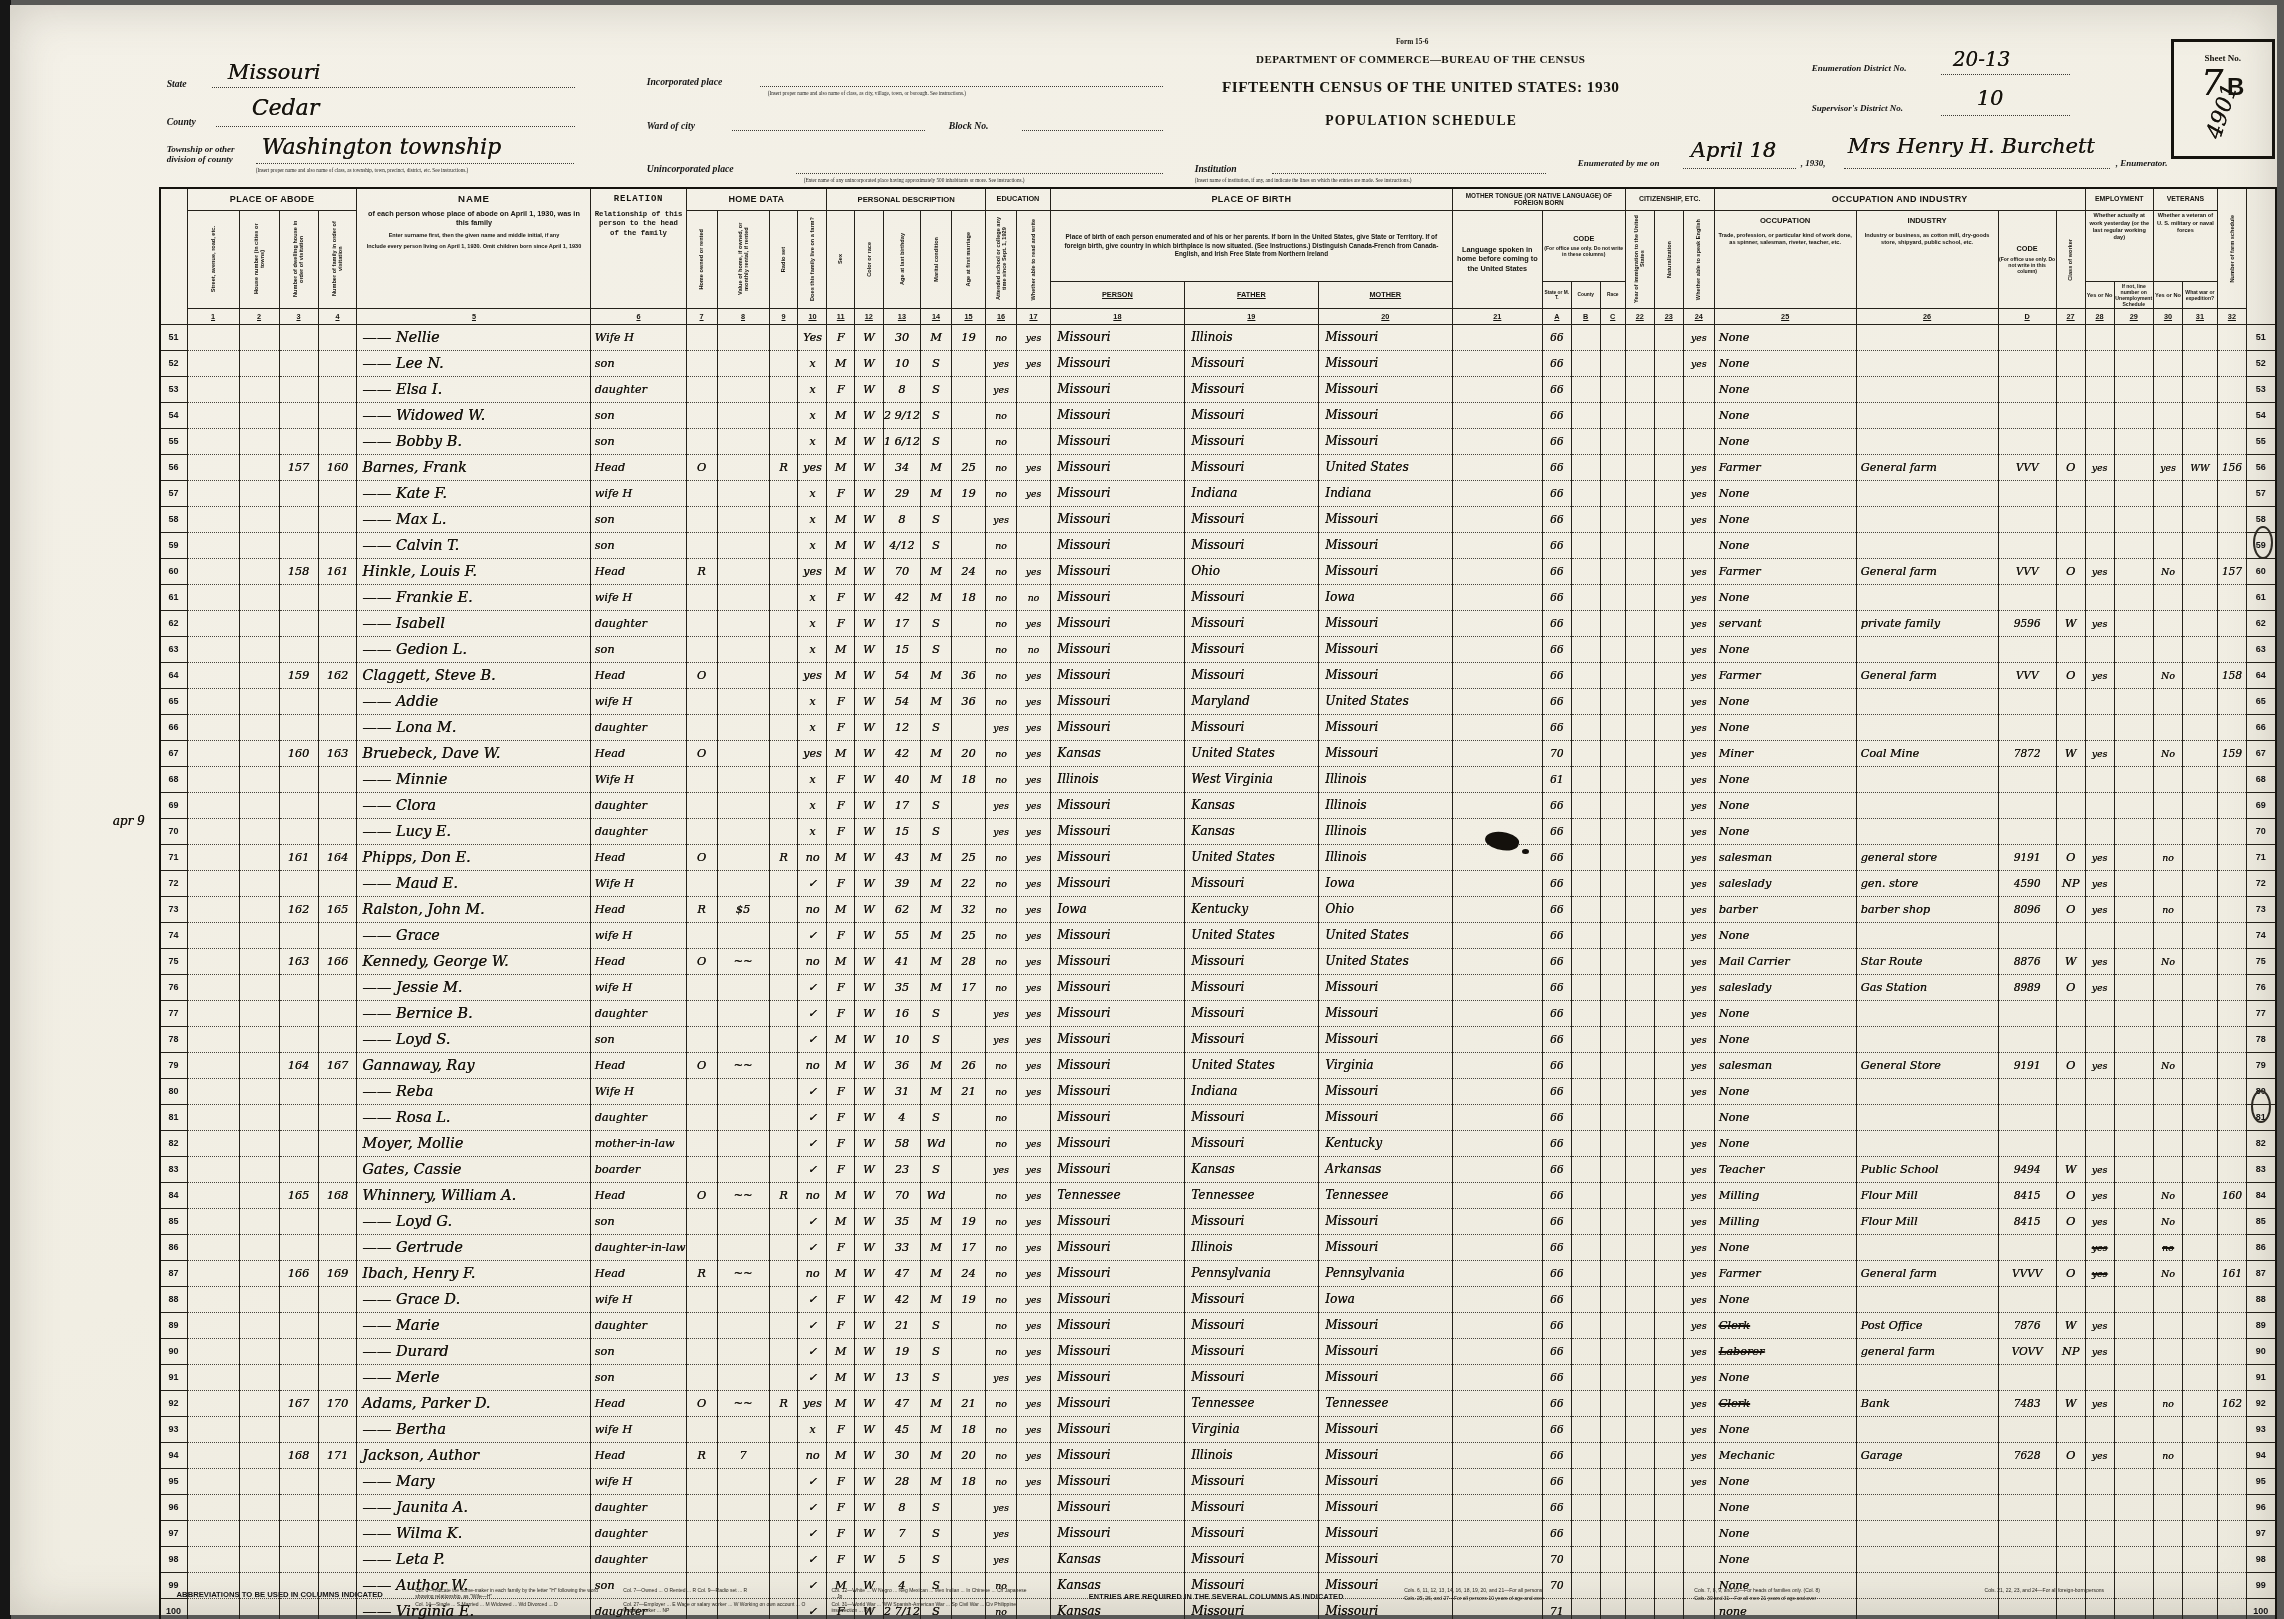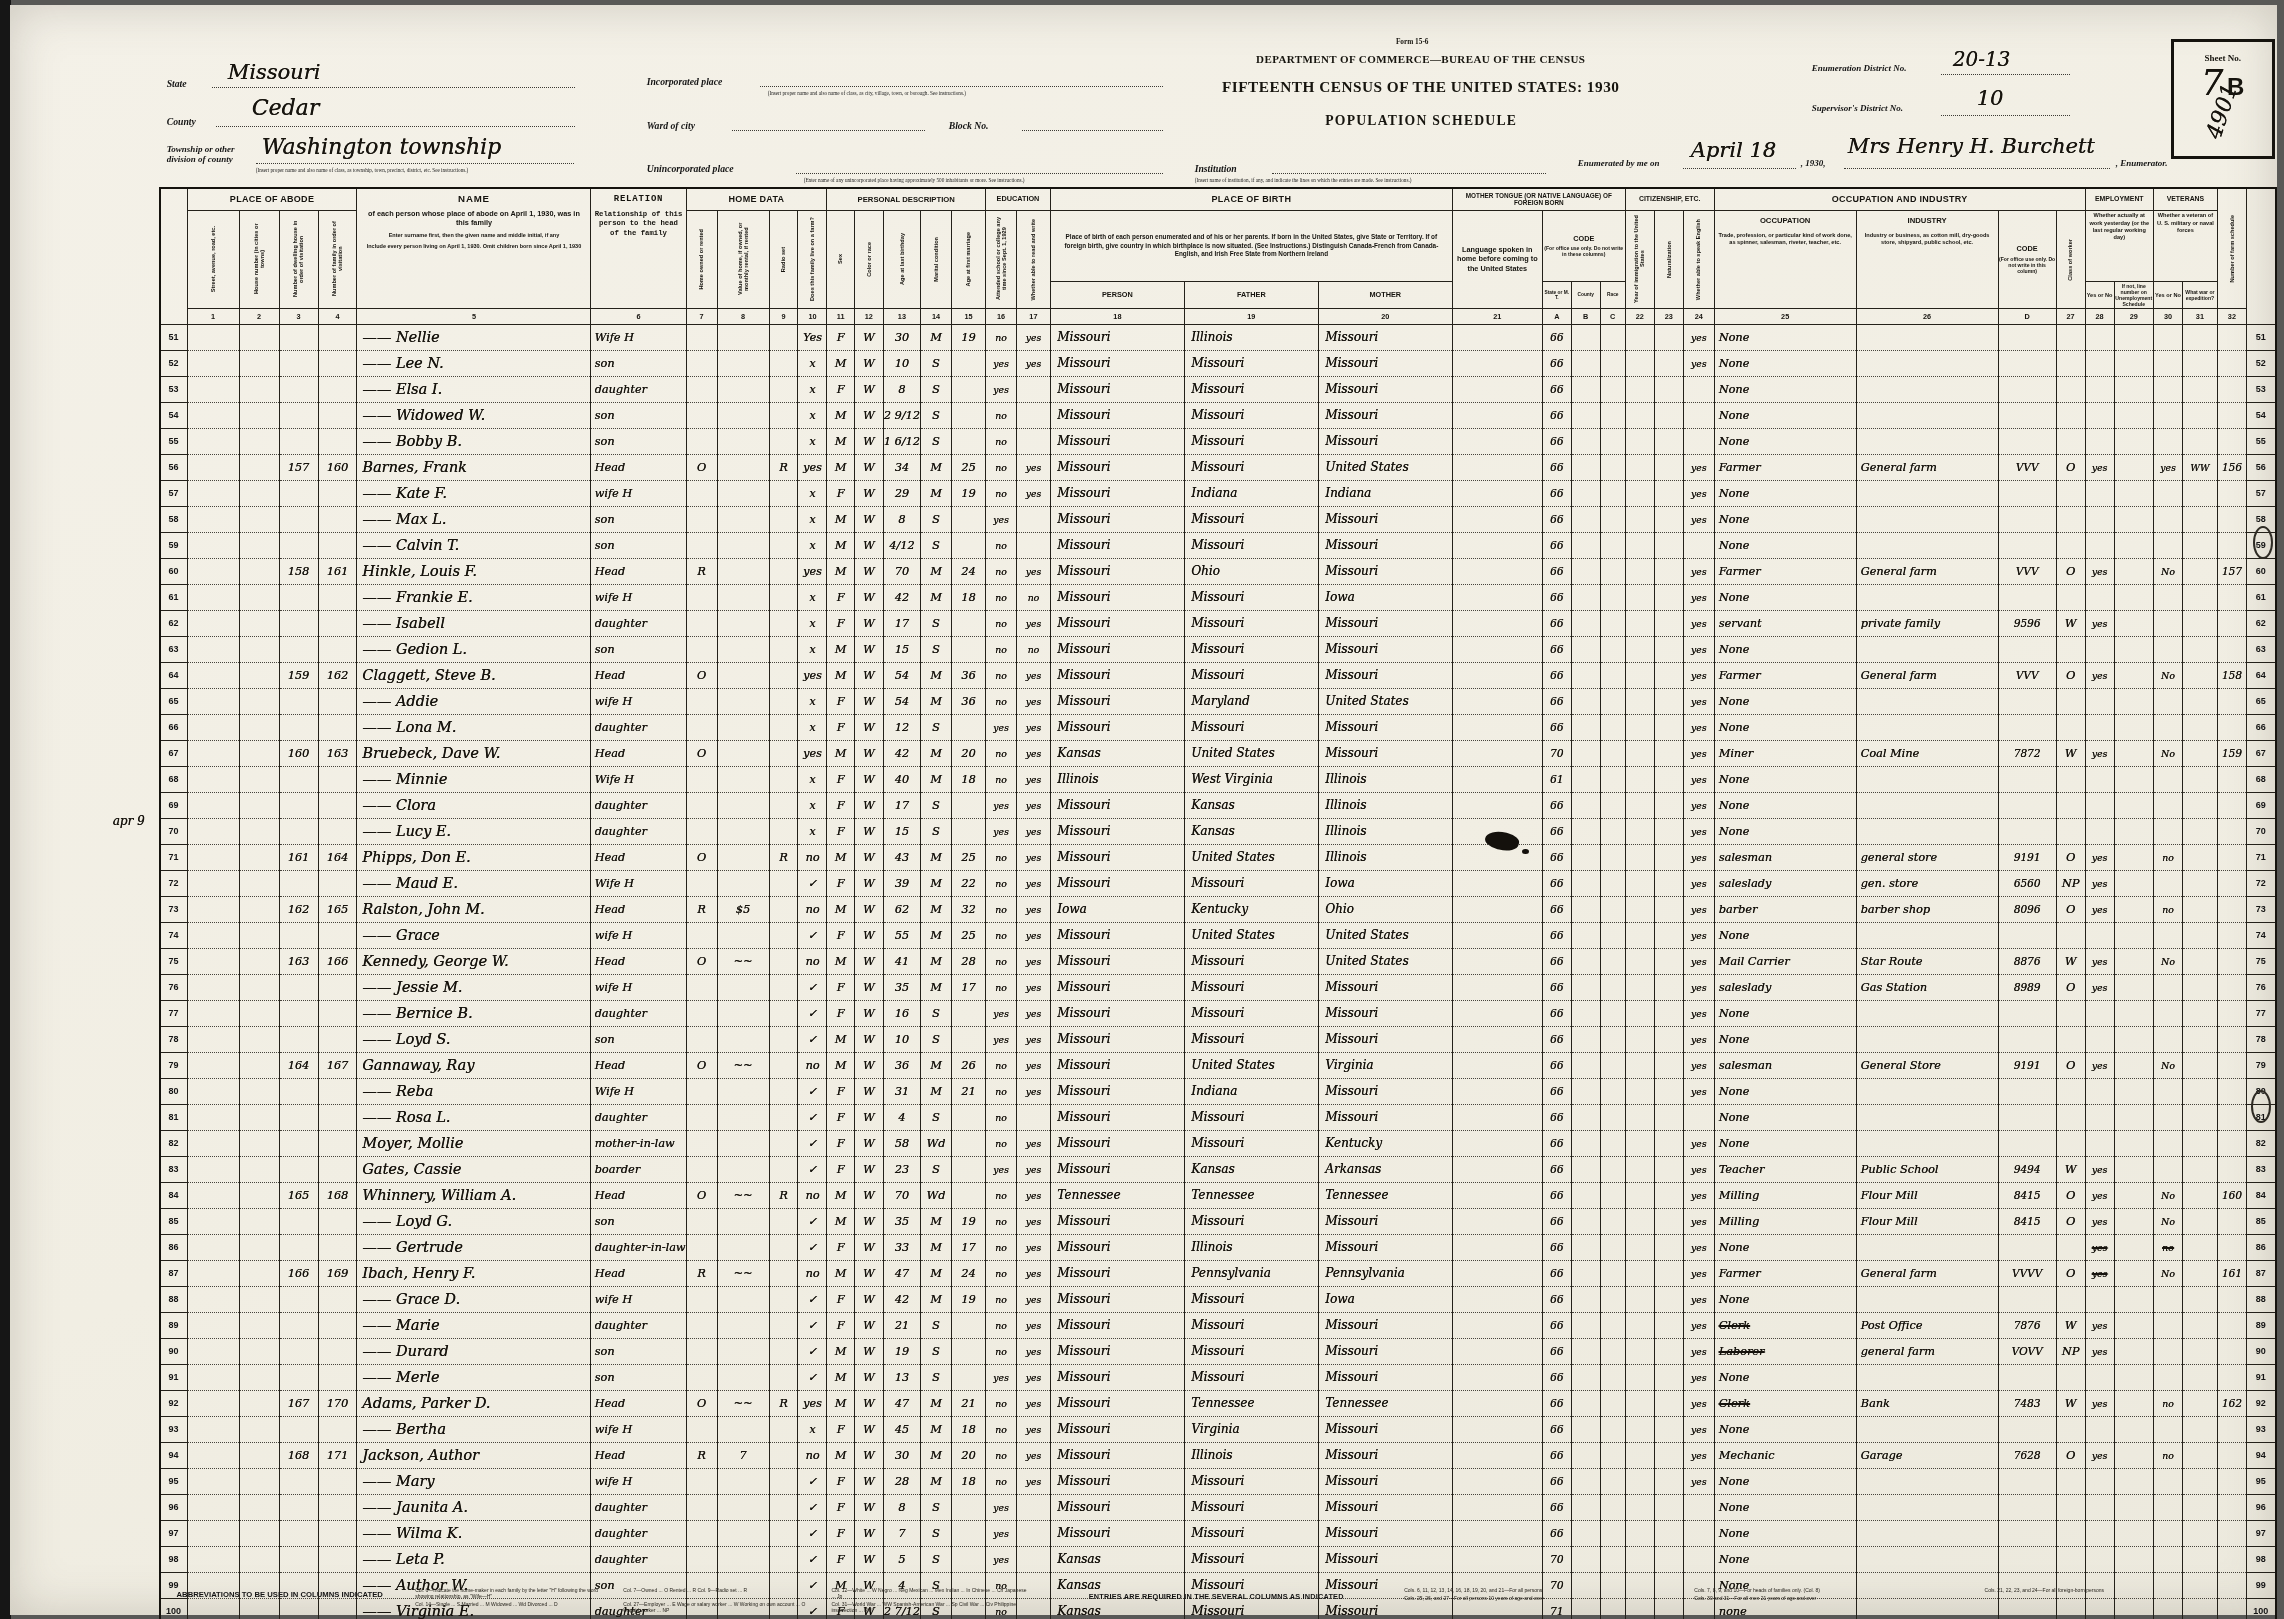--- a/index.html
+++ b/index.html
@@ -44,21 +44,21 @@
   .rel-d{font-size:7.3px;font-weight:bold;margin-top:6.4px;line-height:1.3;}
   .pobdesc{font-size:6.4px;line-height:1.35;padding:1.6px 6.4px;text-align:center;}
   .tonguecell{font-size:7.3px;line-height:1.35;padding:1.6px 2.4px;}
   .codecell .ct{font-size:7.3px;} .codecell .cn{font-size:5.1px;font-weight:bold;line-height:1.2;margin-top:1.6px;}
   .abc{font-size:4.8px;line-height:1.1;}
   .occhead{vertical-align:top;padding:2.4px 3.2px;}
   .occhead .ot{font-size:7.7px;margin-top:3.2px;} .occhead .od{font-size:5.6px;margin-top:6.4px;line-height:1.3;font-weight:bold;}
   .codeD .ct{font-size:7.3px;} .codeD .cn{font-size:5.1px;font-weight:bold;line-height:1.25;margin-top:2.4px;}
   .deschead{font-size:5.6px;line-height:1.3;padding:1.6px 2.4px;vertical-align:top;}
   .yn{font-size:5.6px;line-height:1.2;padding:0.8px;}
-  .num{font-size:7.3px;}
+  .num{font-size:7.3px;text-decoration:underline;}
   
   tbody td{height:25px;border-top:none;border-bottom:0.8px dotted #47443c;vertical-align:middle;
            overflow:visible;}
   tbody tr:last-child td{border-bottom:none;}
   td.ln{font-family:"Liberation Sans", sans-serif;font-weight:bold;font-size:9px;text-align:center;border-bottom:0.8px solid #24211a;}
   td.hw,td.hwsm,td.name,td.rel,td.pb,td.occ,td.code,td.tiny{font-family:"DejaVu Serif", serif;font-style:italic;
        color:#16130d;text-shadow:0.2px 0 0 currentColor;white-space:nowrap;}
   td.name{font-size:14.5px;text-align:left;padding-left:4.8px;}
   td.rel{font-size:11.3px;text-align:left;padding-left:3.2px;}
   td.pb{font-size:12px;text-align:left;padding-left:6.4px;}
@@ -1212,21 +1212,21 @@
             <td class="pb">Iowa</td>
             <td class="pb"></td>
             <td class="code">66</td>
             <td class="code"></td>
             <td class="code"></td>
             <td class="tiny"></td>
             <td class="tiny"></td>
             <td class="tiny">yes</td>
             <td class="occ">saleslady</td>
             <td class="occ">gen. store</td>
-            <td class="code">6560</td>
+            <td class="code">4590</td>
             <td class="hwsm">NP</td>
             <td class="tiny">yes</td>
             <td class="tiny"></td>
             <td class="tiny"></td>
             <td class="tiny"></td>
             <td class="code"></td>
             <td class="ln">72</td>
           </tr>
           <tr>
             <td class="ln">73</td>

